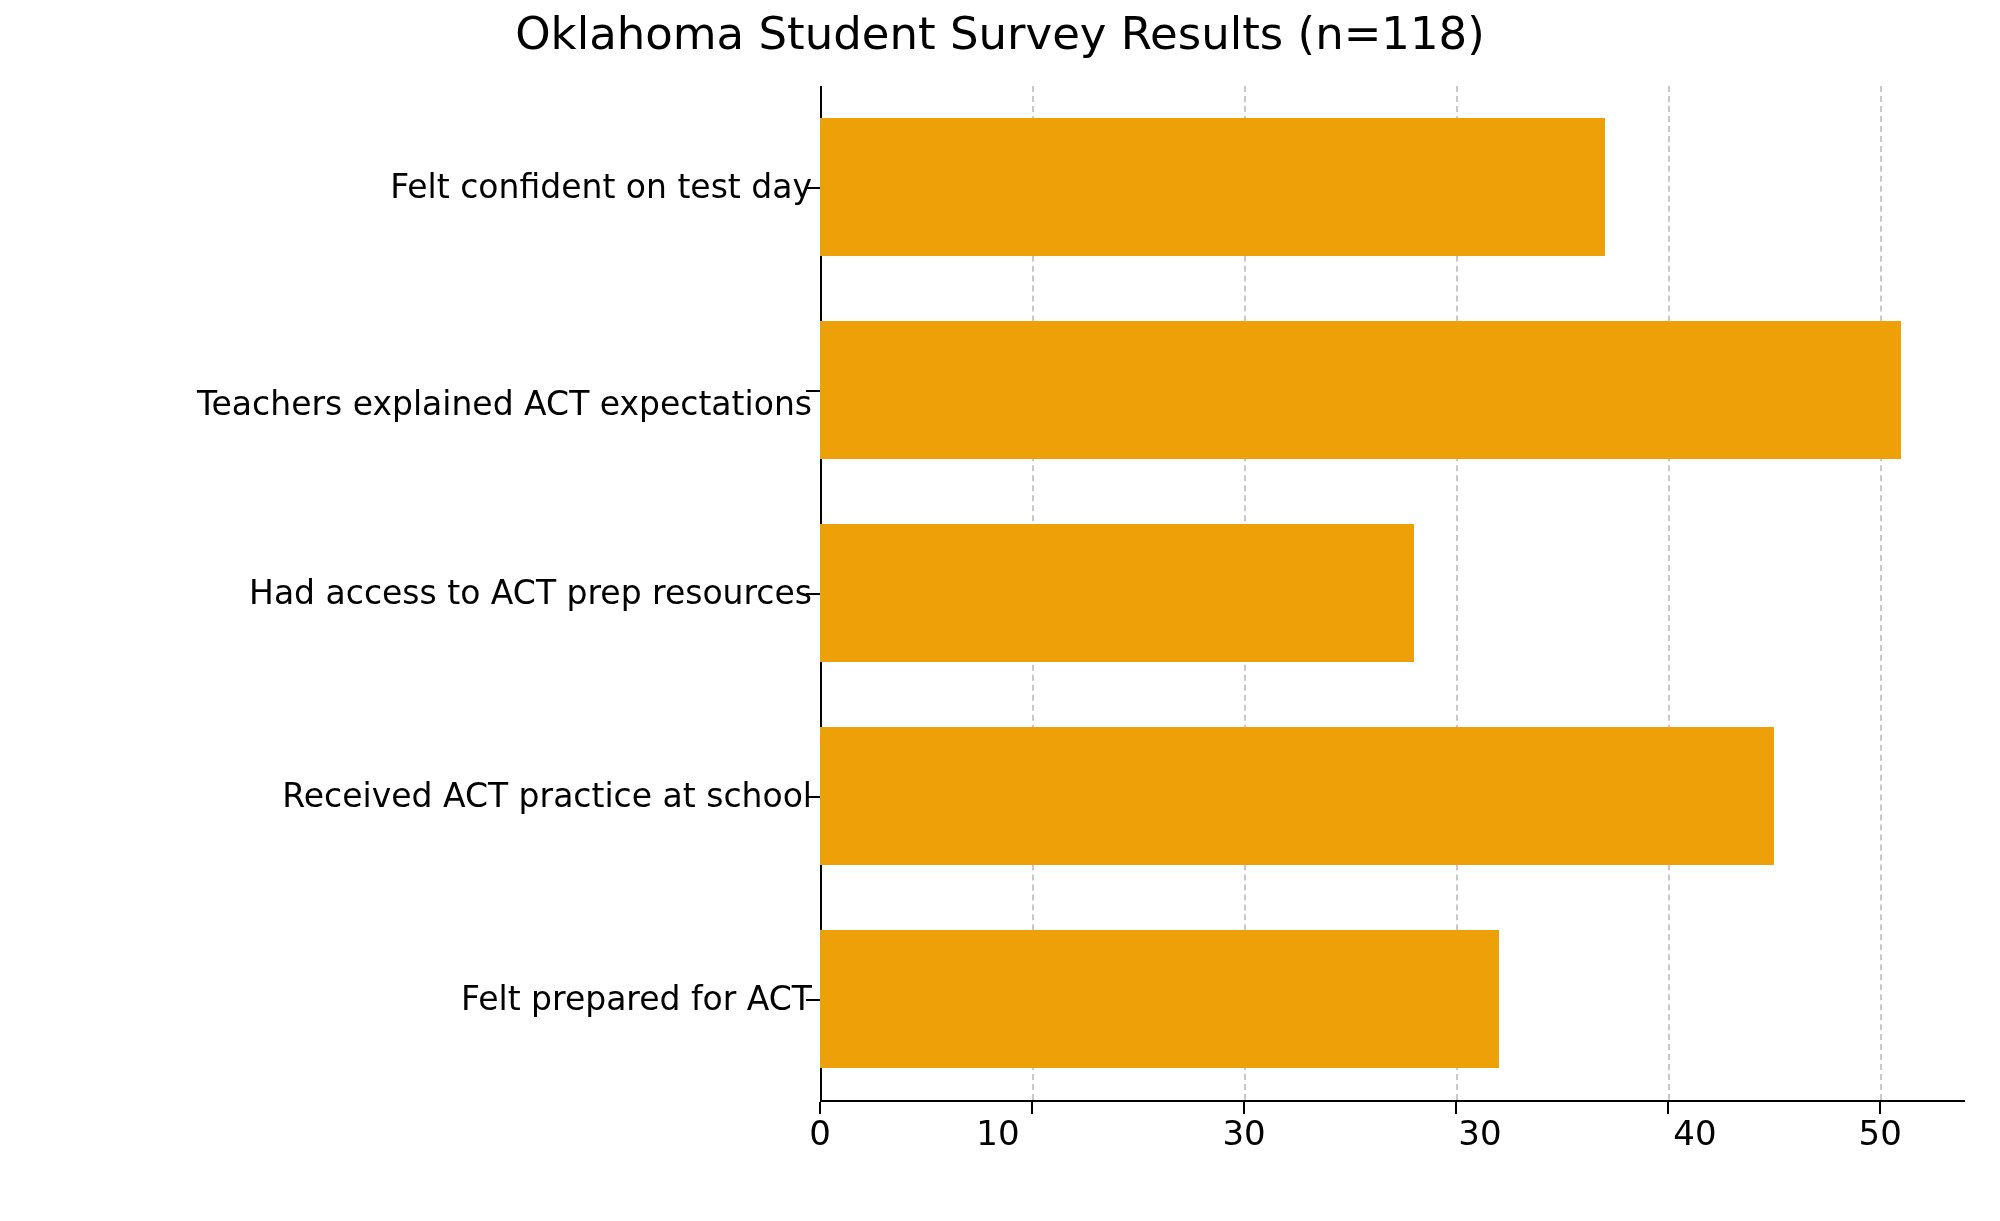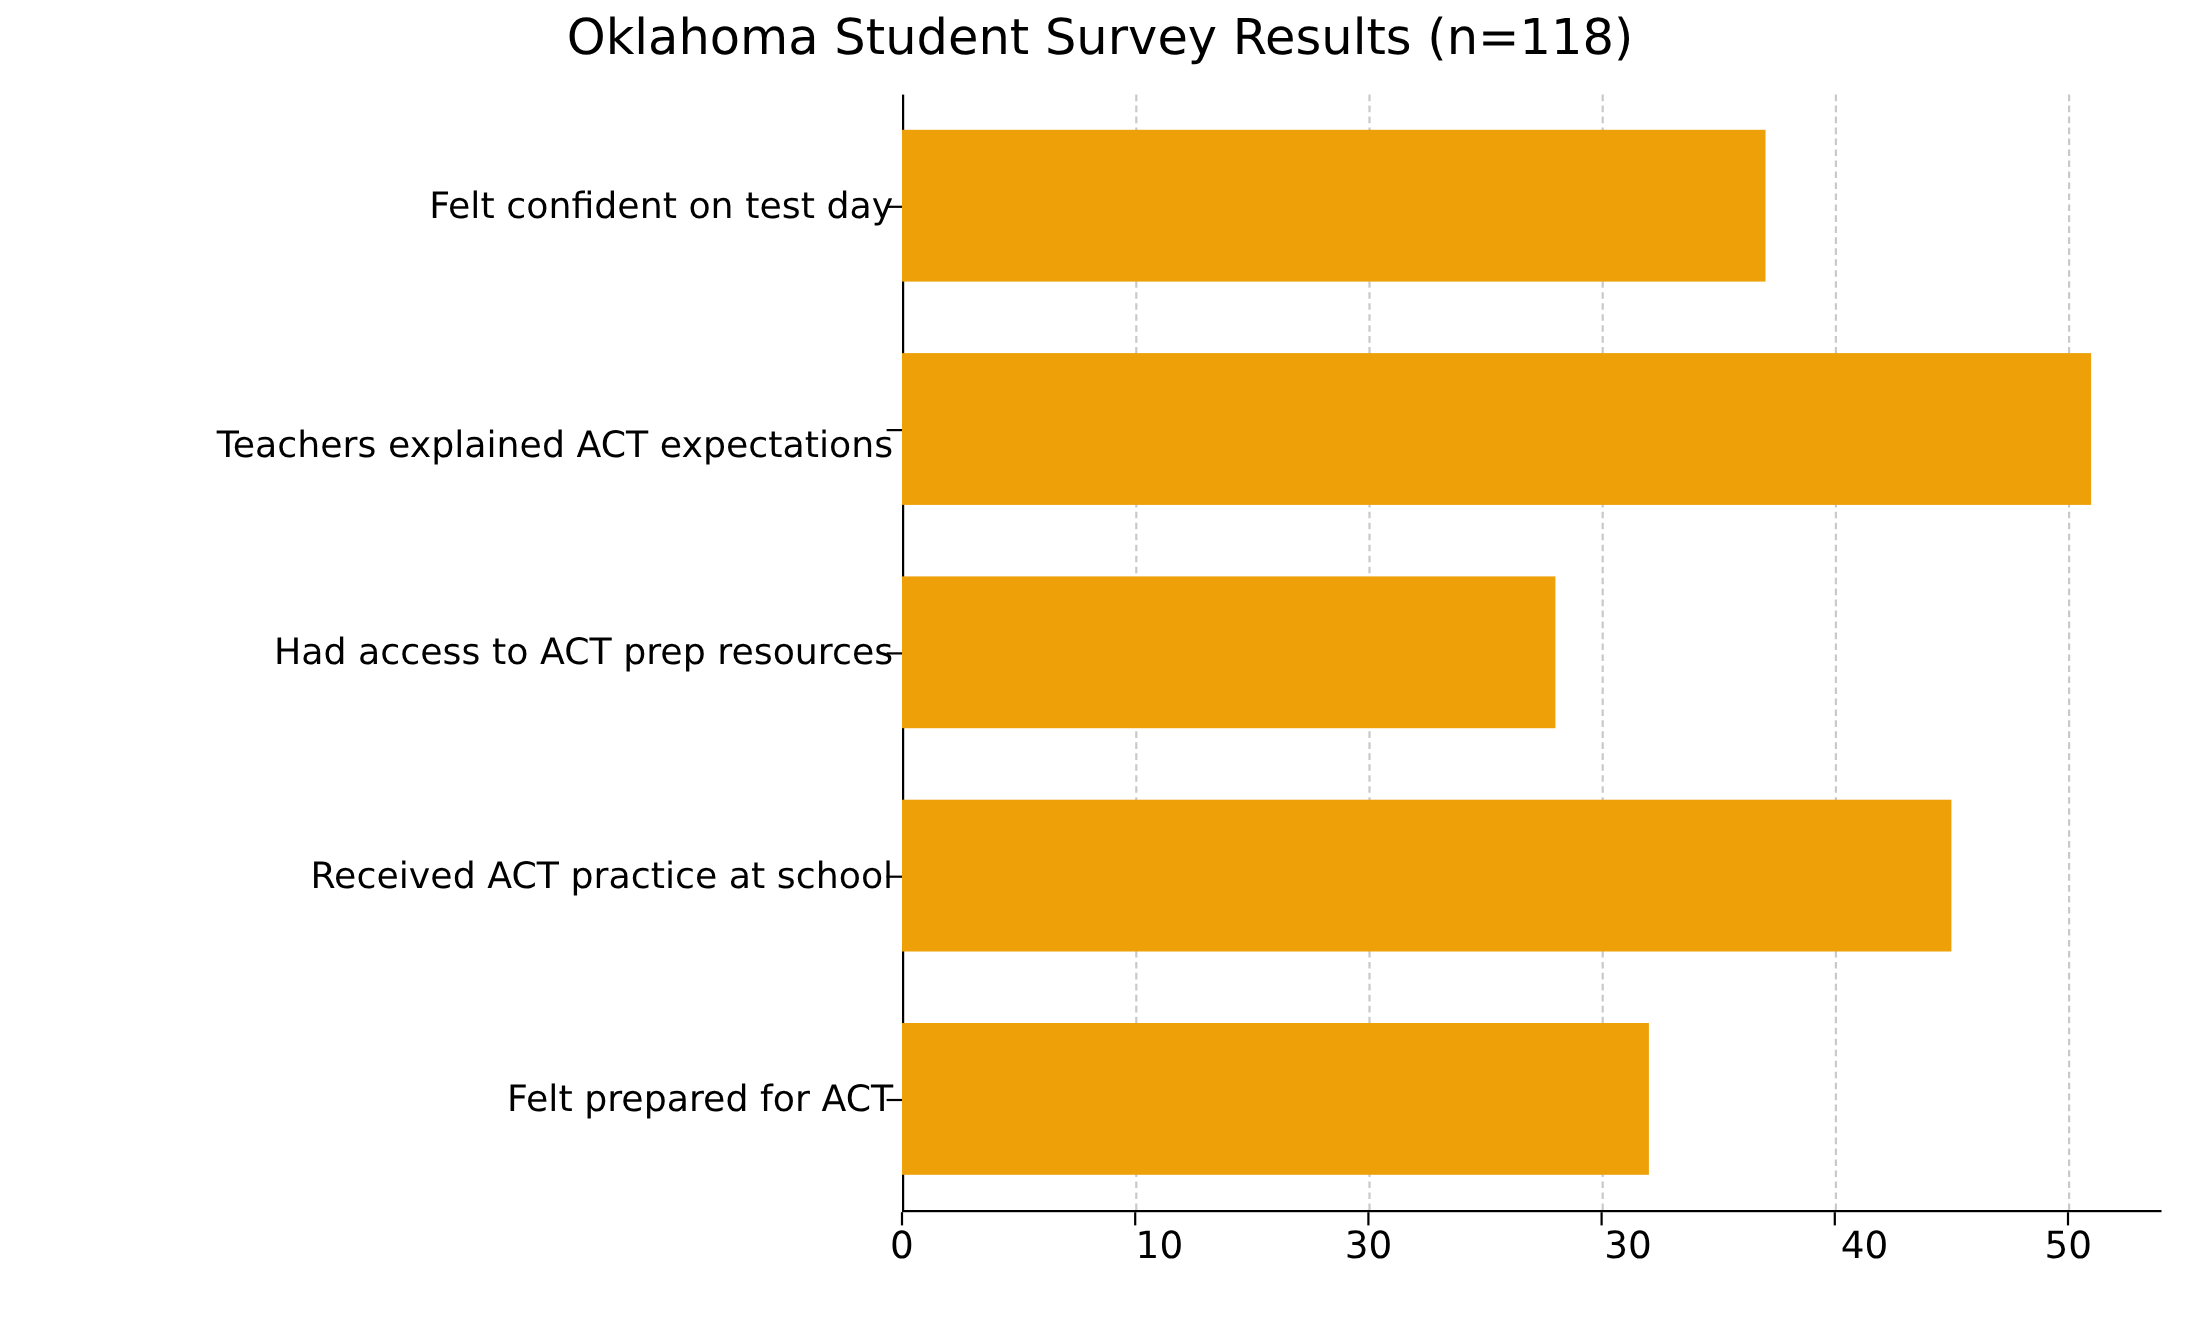--- a/index.html
+++ b/index.html
@@ -166,21 +166,21 @@
       <div class="ytick-label" style="top: 593px; margin-left: 39px;">Had access to ACT prep resources</div>
       <div class="ytick-mark" style="top: 593px;"></div>
       <div class="ytick-label" style="top: 376px; margin-top: 28px;">Teachers explained ACT expectations</div>
       <div class="ytick-mark" style="top: 390.2px;"></div>
       <div class="ytick-label" style="top: 187.4px;">Felt confident on test day</div>
       <div class="ytick-mark" style="top: 187.4px;"></div>
     </div>
   <div id="xticks">
       <div class="xtick-label" style="left: 820px;">0</div>
       <div class="xtick-mark" style="left: 819px;"></div>
-      <div class="xtick-label" style="left: 1054px; text-align: center;">10</div>
+      <div class="xtick-label" style="left: 998px; text-align: center;">10</div>
       <div class="xtick-mark" style="left: 1031.04px;"></div>
       <div class="xtick-label" style="left: 1244.07px;">30</div>
       <div class="xtick-mark" style="left: 1243.07px;"></div>
       <div class="xtick-label" style="left: 1480px;">30</div>
       <div class="xtick-mark" style="left: 1455.11px;"></div>
       <div class="xtick-label" style="left: 1695px;">40</div>
       <div class="xtick-mark" style="left: 1667.15px;"></div>
       <div class="xtick-label" style="left: 1880.19px;">50</div>
       <div class="xtick-mark" style="left: 1879.19px;"></div>
     </div>

